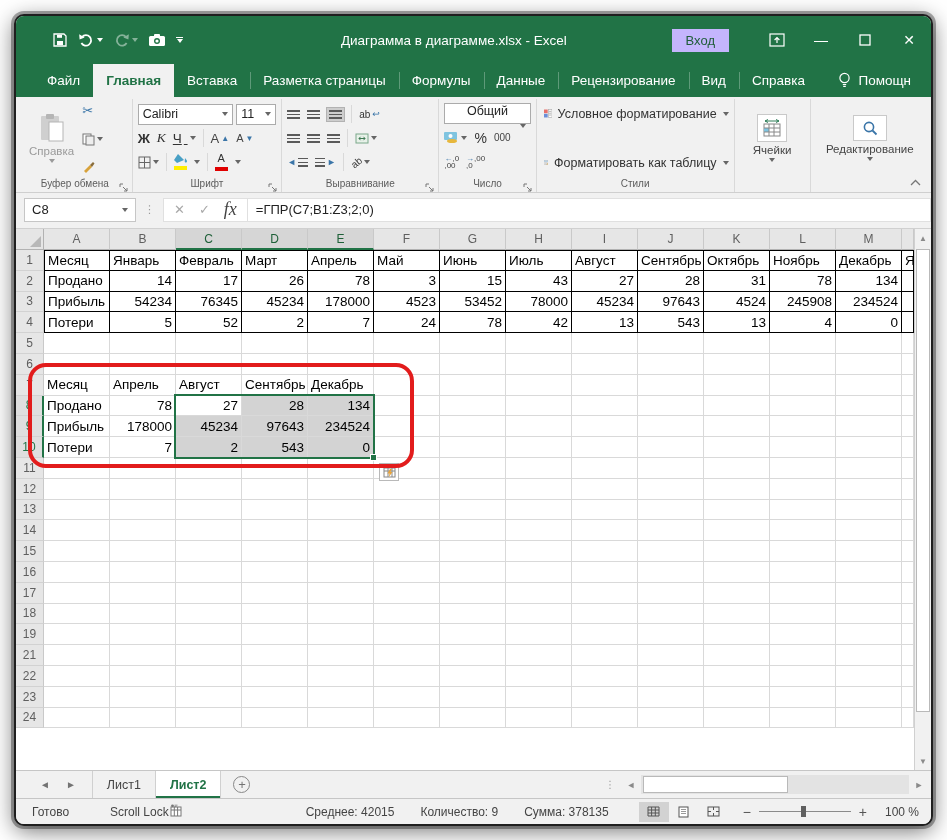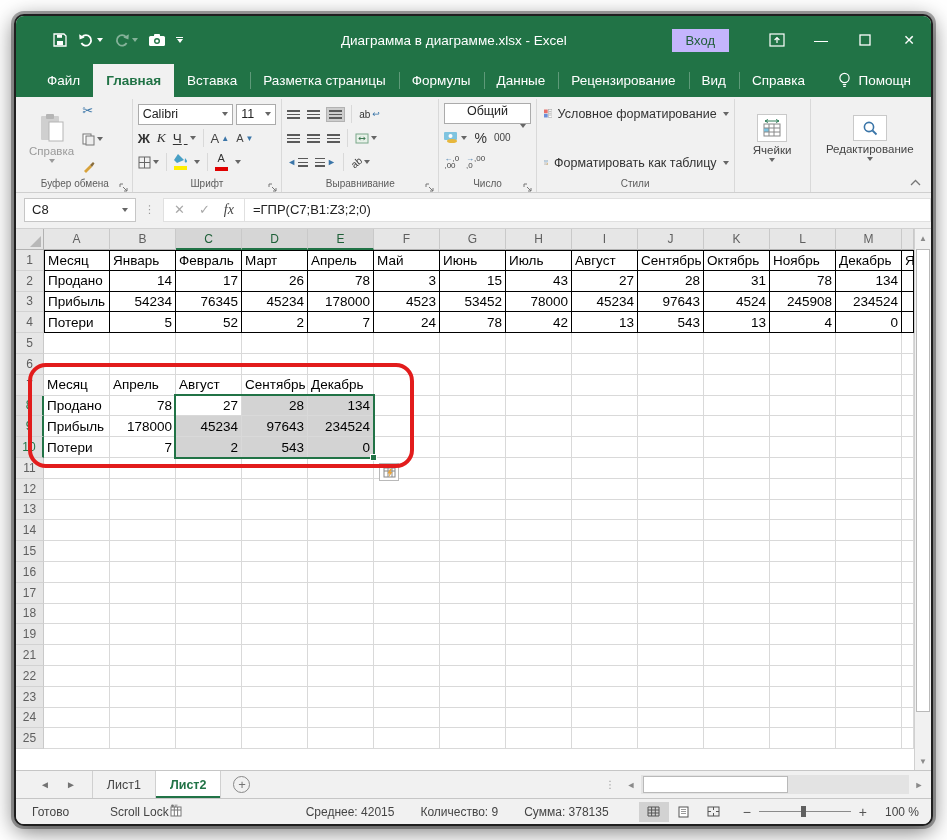--- a/index.html
+++ b/index.html
@@ -51,21 +51,21 @@
   .colorbar { display:inline-flex; flex-direction:column; align-items:center; line-height:11px; font-size:12.5px; color:#333; }
   .colorbar .bar { width:13px; height:4px; margin-top:1px; }
   .styleline { display:flex; align-items:center; gap:6px; font-size:12.5px; color:#333; height:21px; cursor:pointer; white-space:nowrap; }
   .decico { font-size:8px; line-height:7px; color:#444; text-align:left; cursor:pointer; }
 
   
   .fbar { height:36px; background:#f1f1f1; display:flex; align-items:center; padding:4px 0 6px 8px; gap:0; border-bottom:1px solid #d0d0d0; flex:0 0 auto; }
   .namebox { width:112px; height:24px; background:#fff; border:1px solid #c6c6c6; display:flex; align-items:center; justify-content:space-between; padding:0 7px; font-size:13px; color:#222; }
   .grip { color:#9a9a9a; font-size:11px; padding:0 8px; letter-spacing:0; }
   .fxbtns { display:flex; align-items:center; gap:14px; background:#fff; border:1px solid #e0e0e0; height:24px; padding:0 10px; color:#a8a8a8; font-size:13px; }
-  .fxbtns .fx { color:#444; font-style:italic; font-family:"Liberation Serif", serif; font-size:14px; }
+  .fxbtns .fx { color:#444; font-style:italic; font-family:"Liberation Serif", serif; font-size:18px; }
   .formula { flex:1; height:24px; background:#fff; border:1px solid #e0e0e0; border-left:none; display:flex; align-items:center; padding:0 8px; font-size:13px; color:#222; }
 
   
   .gridwrap { flex:1; background:#fff; display:flex; overflow:hidden; }
   .grid { position:relative; width:898px; flex:0 0 898px; }
   .ghead { display:flex; height:21px; }
   .gcorner { width:28px; flex:0 0 28px; background:#e6e6e6; border-right:1px solid #b2b2b2; border-bottom:1px solid #b2b2b2; position:relative; cursor:pointer; }
   .gcorner::after { content:""; position:absolute; right:2px; bottom:2px; border-left:11px solid transparent; border-bottom:11px solid #b8b8b8; }
   .gcolhdr { width:66px; flex:0 0 66px; background:#e6e6e6; border-right:1px solid #c9c9c9; border-bottom:1px solid #b2b2b2; font-size:12px; color:#5f5f5f; display:flex; align-items:center; justify-content:center; cursor:pointer; }
   .gcolhdr.selc { background:#d6d6d6; border-bottom:2px solid #217346; color:#1e6038; }
@@ -930,37 +930,20 @@
             <div class="gcell"></div>
             <div class="gcell"></div>
             <div class="gcell"></div>
             <div class="gcell"></div>
             <div class="gcell"></div>
             <div class="gcell"></div>
             <div class="gcell"></div>
             <div class="gcell"></div>
             <div class="gcell nclip"></div>
           </div>
-          <div class="grow">
-            <div class="growhdr">25</div>
-            <div class="gcell"></div>
-            <div class="gcell"></div>
-            <div class="gcell"></div>
-            <div class="gcell"></div>
-            <div class="gcell"></div>
-            <div class="gcell"></div>
-            <div class="gcell"></div>
-            <div class="gcell"></div>
-            <div class="gcell"></div>
-            <div class="gcell"></div>
-            <div class="gcell"></div>
-            <div class="gcell"></div>
-            <div class="gcell"></div>
-            <div class="gcell nclip"></div>
-          </div>
           <div class="sel-border" style="left: 158px; top: 164.6px; width: 201px; height: 65.4px;"></div>
           <div class="fill-handle" style="left: 354px; top: 225px;"></div>
           <div class="qa-btn" style="left: 363px; top: 234px;">
             <svg width="13" height="11" viewBox="0 0 13 11">
               <rect x="1" y="1" width="11" height="9" fill="#fff" stroke="#888"></rect>
               <path d="M1 4h11M5 1v9M9 1v9" stroke="#888"></path>
               <path d="M7 2 4.5 6.5h2L5.8 10 9.5 5h-2L8.8 2Z" fill="#e7a33a"></path>
             </svg>
           </div>
           <div class="red-annotation" style="left: 12px; top: 134.36px; width: 386px; height: 105.04px;"></div>

